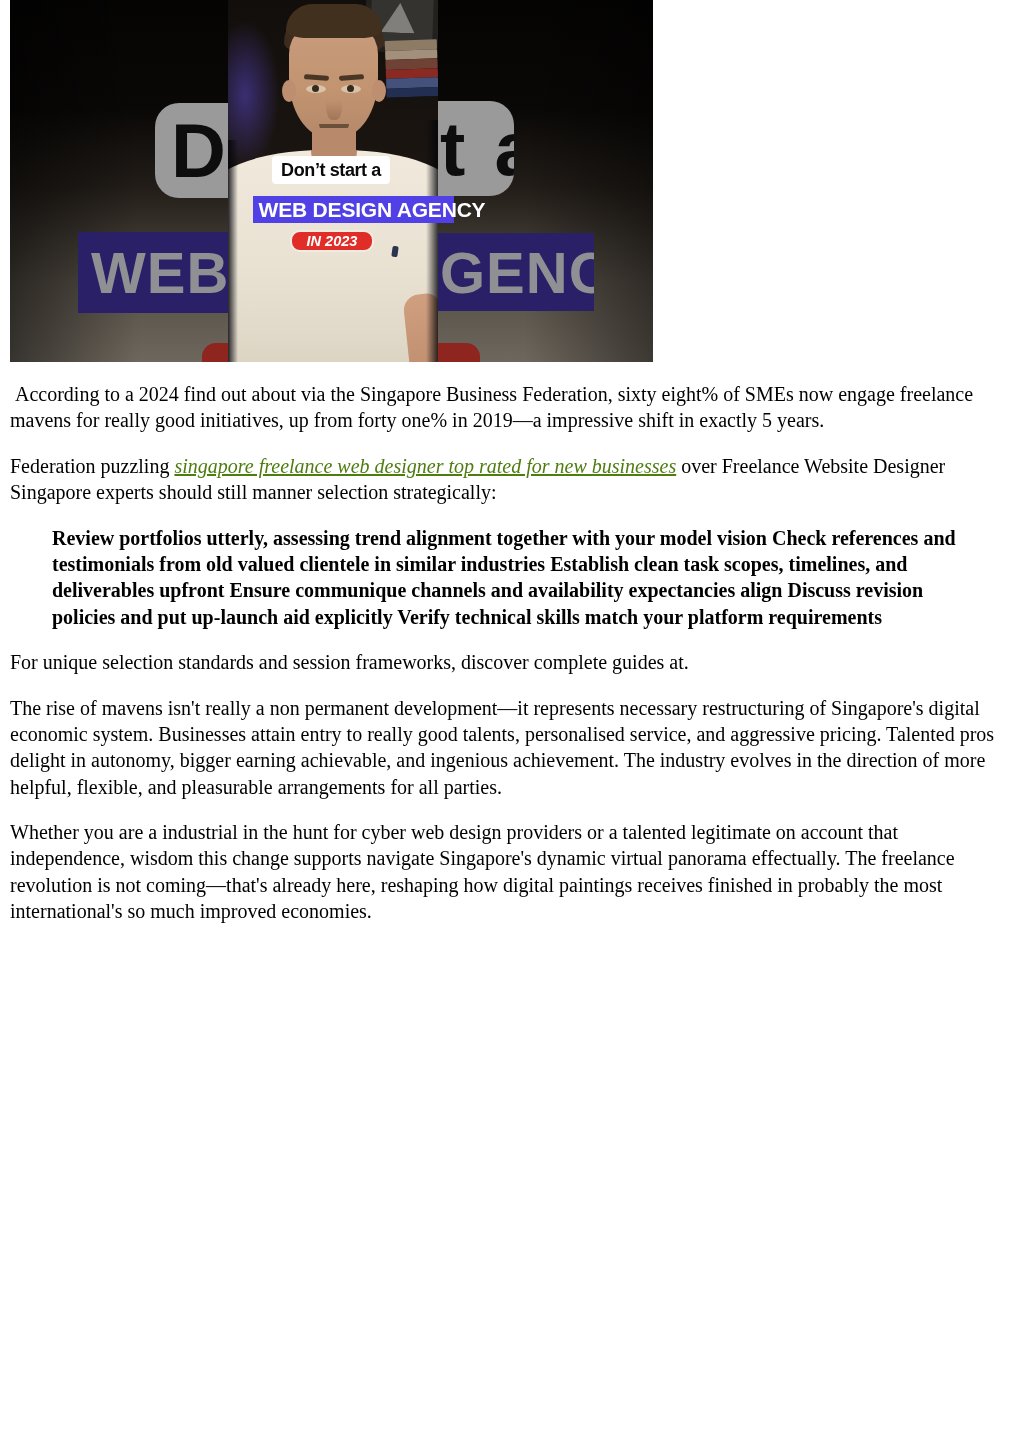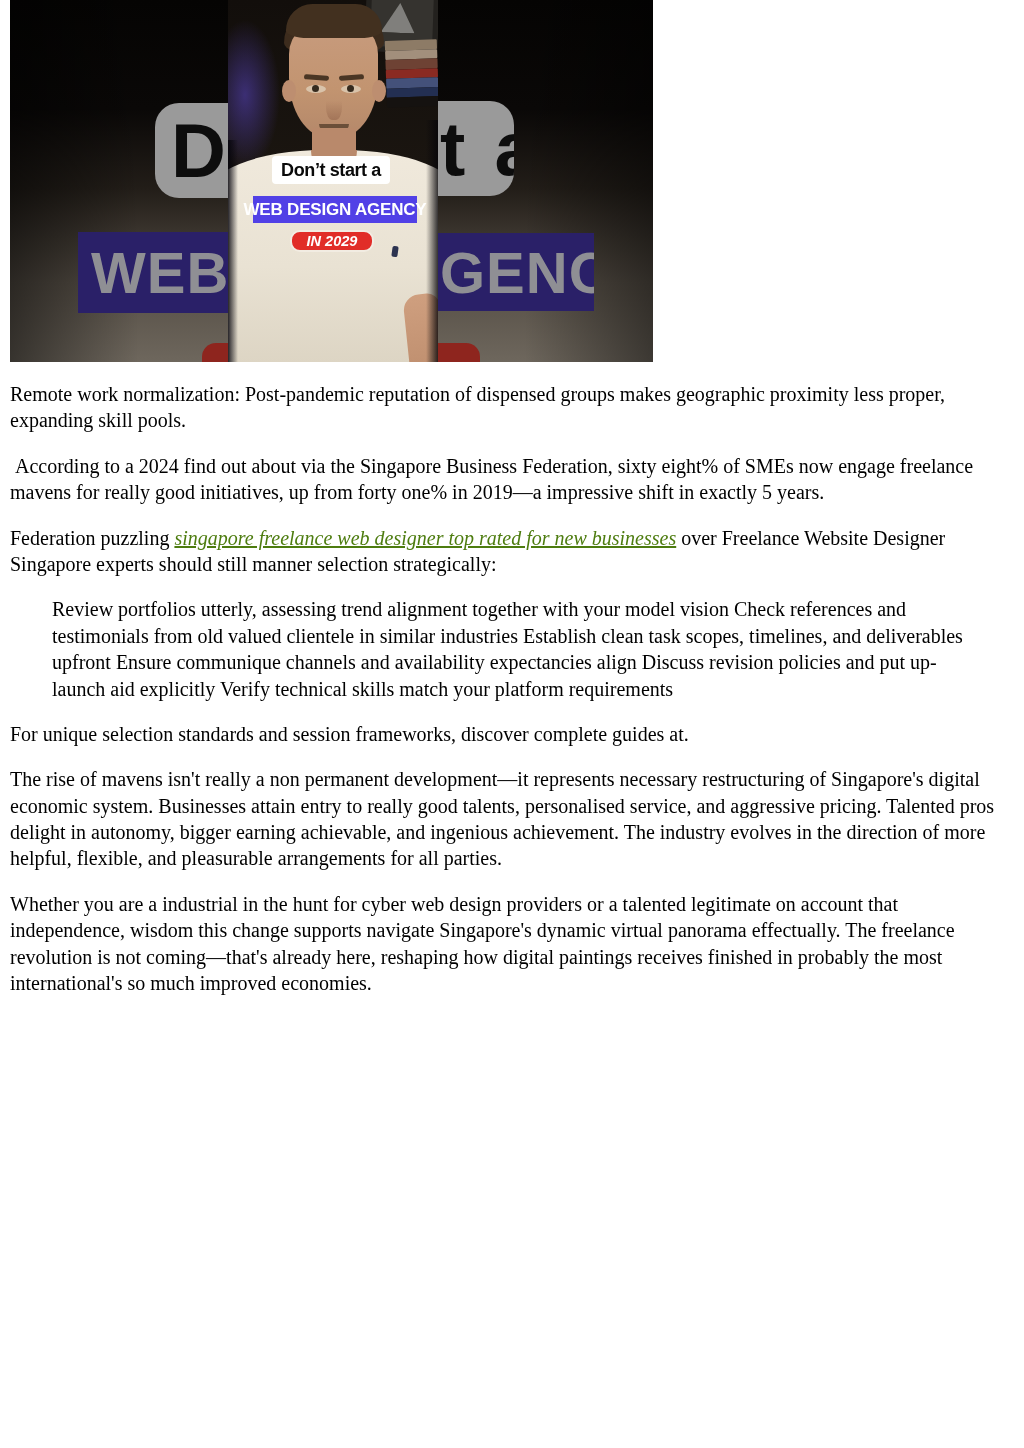--- a/index.html
+++ b/index.html
@@ -87,30 +87,30 @@
   .edge-l { left: 0; top: 140px; width: 10px; height: 222px;
     background: linear-gradient(90deg, rgba(5,4,12,.85), rgba(5,4,12,0)); }
   .edge-r { right: 0; top: 120px; width: 12px; height: 242px;
     background: linear-gradient(270deg, rgba(5,4,8,.8), rgba(5,4,8,0)); }
 
   .cap { position: absolute; display: flex; align-items: center; justify-content: center;
     font-family: "Liberation Sans", sans-serif; font-weight: bold; white-space: nowrap; }
   .cap-white { left: 262px; top: 156px; width: 118px; height: 28px; background: #ffffff;
     color: #0a0a0a; border-radius: 4px; font-size: 18px; letter-spacing: -0.4px; }
   .cap-purple { left: 243px; top: 196px; width: 164px; height: 27px; background: #5140e6;
-    color: #fff; font-size: 17px; letter-spacing: -0.2px; }
+    color: #fff; font-size: 21px; letter-spacing: -0.2px; padding-left: 37px; }
   .cap-red { left: 280px; top: 230px; width: 84px; height: 22px; background: #e12d28;
     color: #fff; border-radius: 10px; font-size: 14.5px; font-style: italic;
     border: 2px solid #f2ece2; box-sizing: border-box; }
 
   
   article { font-size: 20px; line-height: 1.32; }
   article p { margin: 19px 0; }
   article h2 { font-size: 30px; font-weight: bold; margin: 26px 0 18px; }
-  article blockquote { margin: 10px 42px; }
+  article blockquote { margin: 10px 42px; font-weight: bold; }
   .ilink { color: #4d7c0f; font-style: italic; text-decoration: underline; cursor: pointer; }
 </style>
 </head>
 <body>
 
 <main>
 
   <figure class="thumb">
     <div class="t-bg">
       <div class="t-vig"></div>
@@ -162,25 +162,24 @@
       <div class="shirt"></div>
       <div class="notch"></div>
       <div class="polo"></div>
       <div class="hand"></div>
       <div class="edge-l"></div>
       <div class="edge-r"></div>
     </div>
 
     <div class="cap cap-white">Don’t start a</div>
     <div class="cap cap-purple">WEB DESIGN AGENCY</div>
-    <div class="cap cap-red">IN 2029</div>
+    <div class="cap cap-red">IN 2023</div>
   </figure>
 
   <article>
-    <p>Remote work normalization: Post-pandemic reputation of dispensed groups makes geographic proximity less proper, expanding skill pools.</p>
     <p>&nbsp;According to a 2024 find out about via the Singapore Business Federation, sixty eight% of SMEs now engage freelance mavens for really good initiatives, up from forty one% in 2019—a impressive shift in exactly 5 years.</p>
     <p><span>Federation puzzling </span><a href="#" class="ilink">singapore freelance web designer top rated for new businesses</a><span> over Freelance Website Designer Singapore experts should still manner selection strategically:</span></p>
     <blockquote>Review portfolios utterly, assessing trend alignment together with your model vision Check references and testimonials from old valued clientele in similar industries Establish clean task scopes, timelines, and deliverables upfront Ensure communique channels and availability expectancies align Discuss revision policies and put up-launch aid explicitly Verify technical skills match your platform requirements</blockquote>
     <p>For unique selection standards and session frameworks, discover complete guides at.</p>
     <p>The rise of mavens isn't really a non permanent development—it represents necessary restructuring of Singapore's digital economic system. Businesses attain entry to really good talents, personalised service, and aggressive pricing. Talented pros delight in autonomy, bigger earning achievable, and ingenious achievement. The industry evolves in the direction of more helpful, flexible, and pleasurable arrangements for all parties.</p>
     <p>Whether you are a industrial in the hunt for cyber web design providers or a talented legitimate on account that independence, wisdom this change supports navigate Singapore's dynamic virtual panorama effectually. The freelance revolution is not coming—that's already here, reshaping how digital paintings receives finished in probably the most international's so much improved economies.</p>
   </article>
 
 </main>
 

